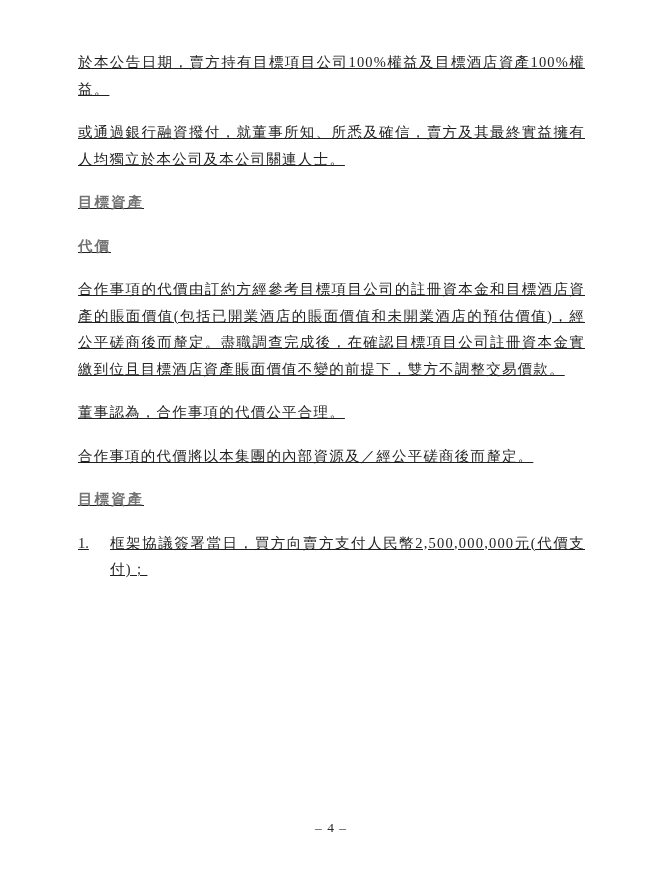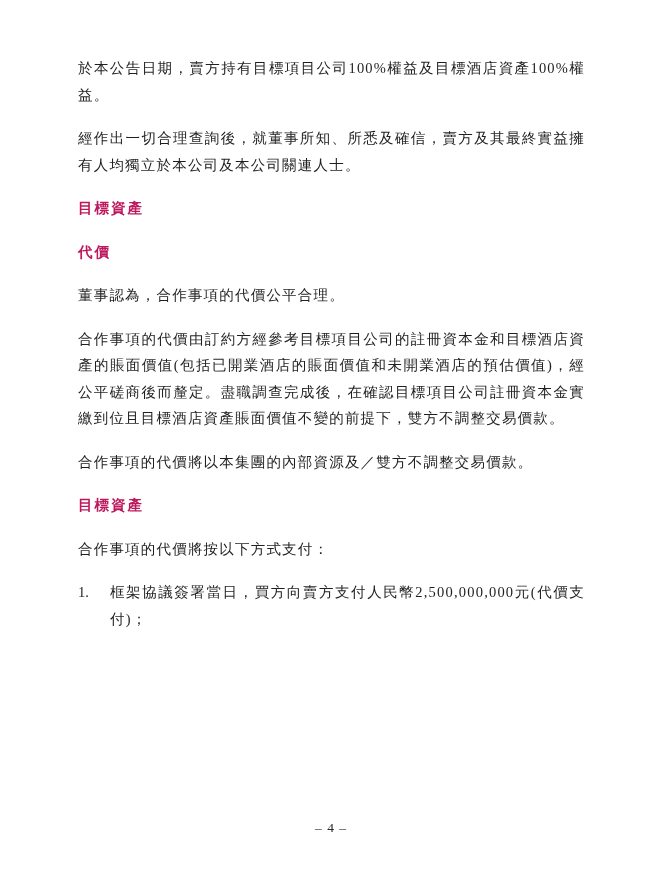--- a/index.html
+++ b/index.html
@@ -11,39 +11,40 @@
     position: relative;
     width: 662px;
     height: 882px;
     background: #ffffff;
     font-family: "Liberation Serif", "DejaVu Serif", serif;
     color: #1f1f1f;
     overflow: hidden;
   }
   .content {
     position: absolute;
-    top: 55px;
+    top: 49px;
     left: 78px;
     width: 507px;
+    text-decoration: underline;
   }
   .para {
     font-size: 14.5px;
     line-height: 26.5px;
     letter-spacing: 1.2px;
     text-align: justify;
     text-justify: inter-character;
     margin: 0 0 17px 0;
   }
   .heading {
     font-size: 14.5px;
     line-height: 26.5px;
     font-weight: bold;
     letter-spacing: 2px;
     margin: 2px 0 17px 0;
-    color: #be185d;
+    color: #737373;
   }
   .list-item {
     display: flex;
     font-size: 14.5px;
     line-height: 26.5px;
     letter-spacing: 1.2px;
     margin: 4px 0 0 0;
   }
   .list-marker {
     flex: 0 0 32px;
@@ -65,37 +66,36 @@
     letter-spacing: 1px;
   }
 </style>
 </head>
 <body>
 
 <div class="page">
   <div class="content">
     <p class="para">於本公告日期，賣方持有目標項目公司100%權益及目標酒店資產100%權益。</p>
 
-    <p class="para">經作出一切合理查詢後，就董事所知、所悉及確信，賣方及其最終實益擁有人均獨立於本公司及本公司關連人士。</p>
+    <p class="para">或通過銀行融資撥付，就董事所知、所悉及確信，賣方及其最終實益擁有人均獨立於本公司及本公司關連人士。</p>
 
     <h2 class="heading">目標資產</h2>
 
 
     <h2 class="heading">代價</h2>
 
 
+    <p class="para">合作事項的代價由訂約方經參考目標項目公司的註冊資本金和目標酒店資產的賬面價值(包括已開業酒店的賬面價值和未開業酒店的預估價值)，經公平磋商後而釐定。盡職調查完成後，在確認目標項目公司註冊資本金實繳到位且目標酒店資產賬面價值不變的前提下，雙方不調整交易價款。</p>
+
     <p class="para">董事認為，合作事項的代價公平合理。</p>
 
-    <p class="para">合作事項的代價由訂約方經參考目標項目公司的註冊資本金和目標酒店資產的賬面價值(包括已開業酒店的賬面價值和未開業酒店的預估價值)，經公平磋商後而釐定。盡職調查完成後，在確認目標項目公司註冊資本金實繳到位且目標酒店資產賬面價值不變的前提下，雙方不調整交易價款。</p>
-
-    <p class="para">合作事項的代價將以本集團的內部資源及／雙方不調整交易價款。</p>
+    <p class="para">合作事項的代價將以本集團的內部資源及／經公平磋商後而釐定。</p>
 
     <h2 class="heading">目標資產</h2>
 
-    <p class="para">合作事項的代價將按以下方式支付：</p>
 
     <div class="list-item">
       <span class="list-marker">1.</span>
       <span class="list-text">框架協議簽署當日，買方向賣方支付人民幣2,500,000,000元(代價支付)；</span>
     </div>
   </div>
 
   <div class="footer">– 4 –</div>
 </div>
 

